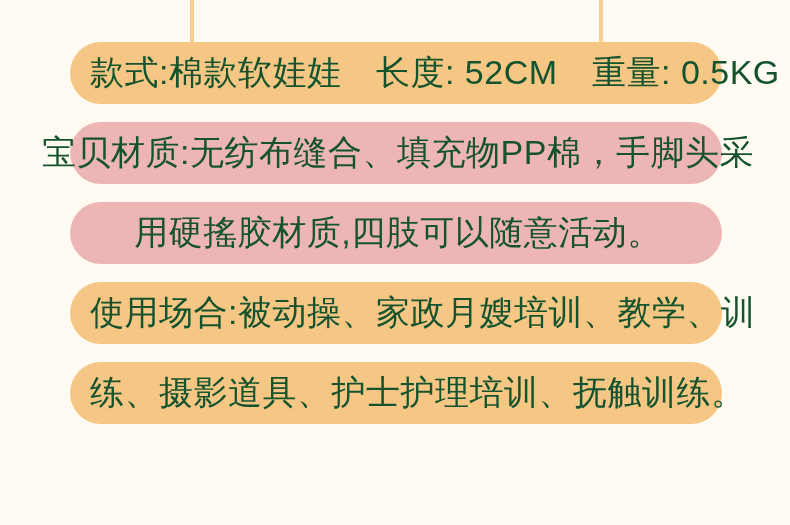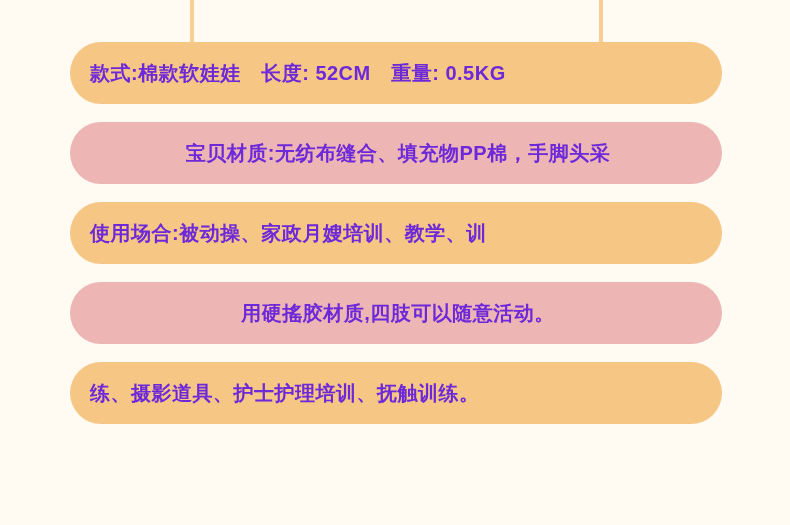--- a/index.html
+++ b/index.html
@@ -52,26 +52,26 @@
     align-items: center;
     padding-left: 20px;
     padding-right: 16px;
   }
   .spec-pill:last-child { margin-bottom: 8px; }
 
   .spec-pill.tone-orange { background: #F5C684; }
   .spec-pill.tone-pink   { background: #EDB6B4; justify-content: center; }
 
   .spec-text {
-    color: #6d28d9;
-    font-size: 20px;
+    color: #14532d;
+    font-size: 34px;
     line-height: 1.1;
     letter-spacing: 0.5px;
     white-space: nowrap;
-    font-weight: 700;
+    font-weight: 400;
     font-family: "Liberation Sans", "DejaVu Sans", sans-serif;
   }
 </style>
 </head>
 <body>
 
 <div id="product-spec-panel">
 
   <div class="connector-line" id="connector-line-left"></div>
   <div class="connector-line" id="connector-line-right"></div>
@@ -79,26 +79,26 @@
   <div id="spec-list">
 
     <div class="spec-pill tone-orange">
       <span class="spec-text">款式:棉款软娃娃　长度: 52CM　重量: 0.5KG</span>
     </div>
 
     <div class="spec-pill tone-pink">
       <span class="spec-text">宝贝材质:无纺布缝合、填充物PP棉，手脚头采</span>
     </div>
 
+    <div class="spec-pill tone-pink">
+      <span class="spec-text">用硬搖胶材质,四肢可以随意活动。</span>
+    </div>
+
     <div class="spec-pill tone-orange">
       <span class="spec-text">使用场合:被动操、家政月嫂培训、教学、训</span>
-    </div>
-
-    <div class="spec-pill tone-pink">
-      <span class="spec-text">用硬搖胶材质,四肢可以随意活动。</span>
     </div>
 
     <div class="spec-pill tone-orange">
       <span class="spec-text">练、摄影道具、护士护理培训、抚触训练。</span>
     </div>
 
   </div>
 </div>
 
 </body></html>

